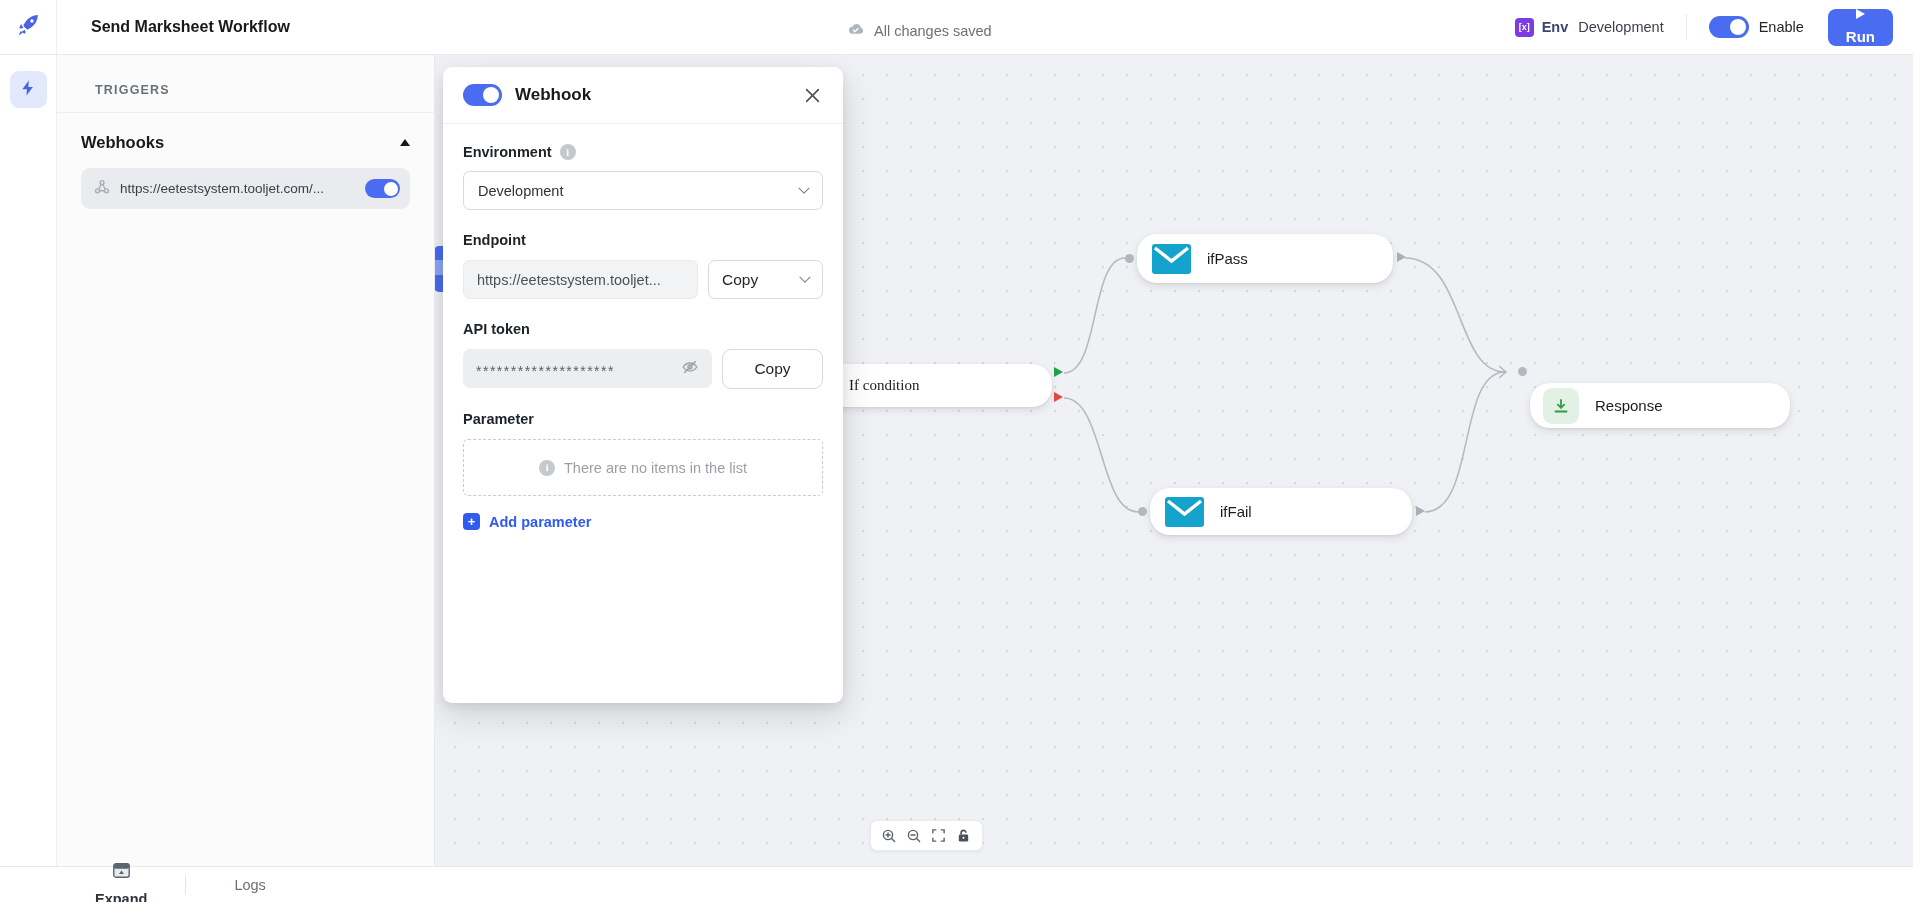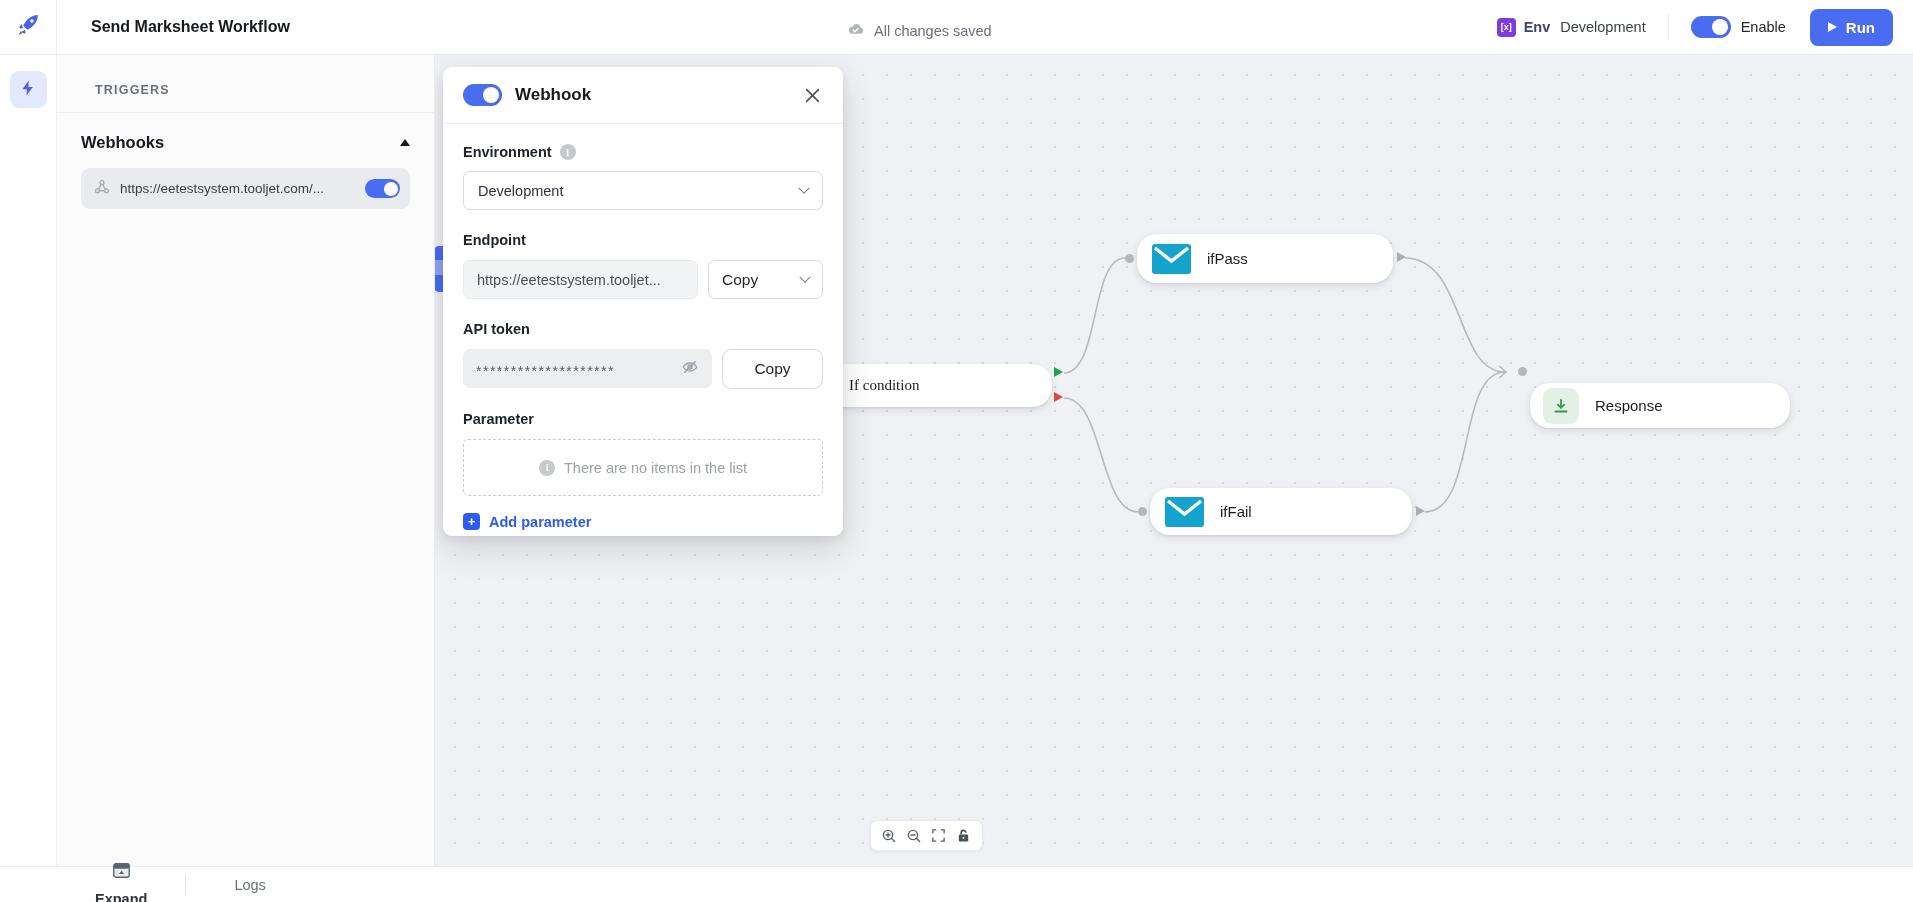--- a/index.html
+++ b/index.html
@@ -45,21 +45,21 @@
   }
   .toggle::after {
     content:""; position:absolute; right:3px; top:3px;
     width:16px; height:16px; border-radius:50%; background:#fff;
   }
   .enable-label { font-size:14.5px; color:#23272c; margin-left:10px; }
   .run-btn {
     margin-left:24px; background:#4a6cf0; color:#fff; border:none;
     border-radius:8px; height:37px; padding:0 18px;
     font-size:15px; font-weight:700; font-family:inherit;
-    display:flex; align-items:center; gap:9px; cursor:pointer;
+    display:flex; align-items:center; gap:9px; cursor:pointer;flex-direction:column;
   }
   .play-tri { width:0; height:0; border-left:9px solid #fff; border-top:5.5px solid transparent; border-bottom:5.5px solid transparent; }
 
   
   .leftrail {
     position:absolute; top:55px; left:0; bottom:36px; width:57px;
     background:#fff; border-right:1px solid #eceef0; z-index:12;
     display:flex; flex-direction:column; align-items:center; padding-top:16px;
   }
   .rail-btn {
@@ -127,21 +127,21 @@
   .canvas-controls {
     position:absolute; left:435px; top:765px; width:113px; height:31px;
     background:#fff; border:1px solid #e8eaec; border-radius:7px;
     box-shadow:0 1px 3px rgba(16,24,40,.07);
     display:flex; align-items:center; justify-content:space-around; padding:0 6px; z-index:4;
   }
   .cc-btn { display:flex; align-items:center; justify-content:center; width:22px; height:22px; cursor:pointer; }
 
   
   .modal {
-    position:absolute; left:443px; top:67px; width:400px; height:469px;
+    position:absolute; left:443px; top:67px; width:400px; height:636px;
     background:#fff; border-radius:9px; z-index:10;
     box-shadow:0 4px 10px rgba(16,24,40,.08), 0 12px 34px rgba(16,24,40,.14);
   }
   .modal-header {
     height:57px; padding:0 20px; display:flex; align-items:center;
     border-bottom:1px solid #eceef0;
   }
   .modal-title { font-size:17px; font-weight:700; color:#16191d; margin-left:13px; flex:1; }
   .close-btn { width:22px; height:22px; display:flex; align-items:center; justify-content:center; cursor:pointer; }
   .modal-body { padding:20px; }

